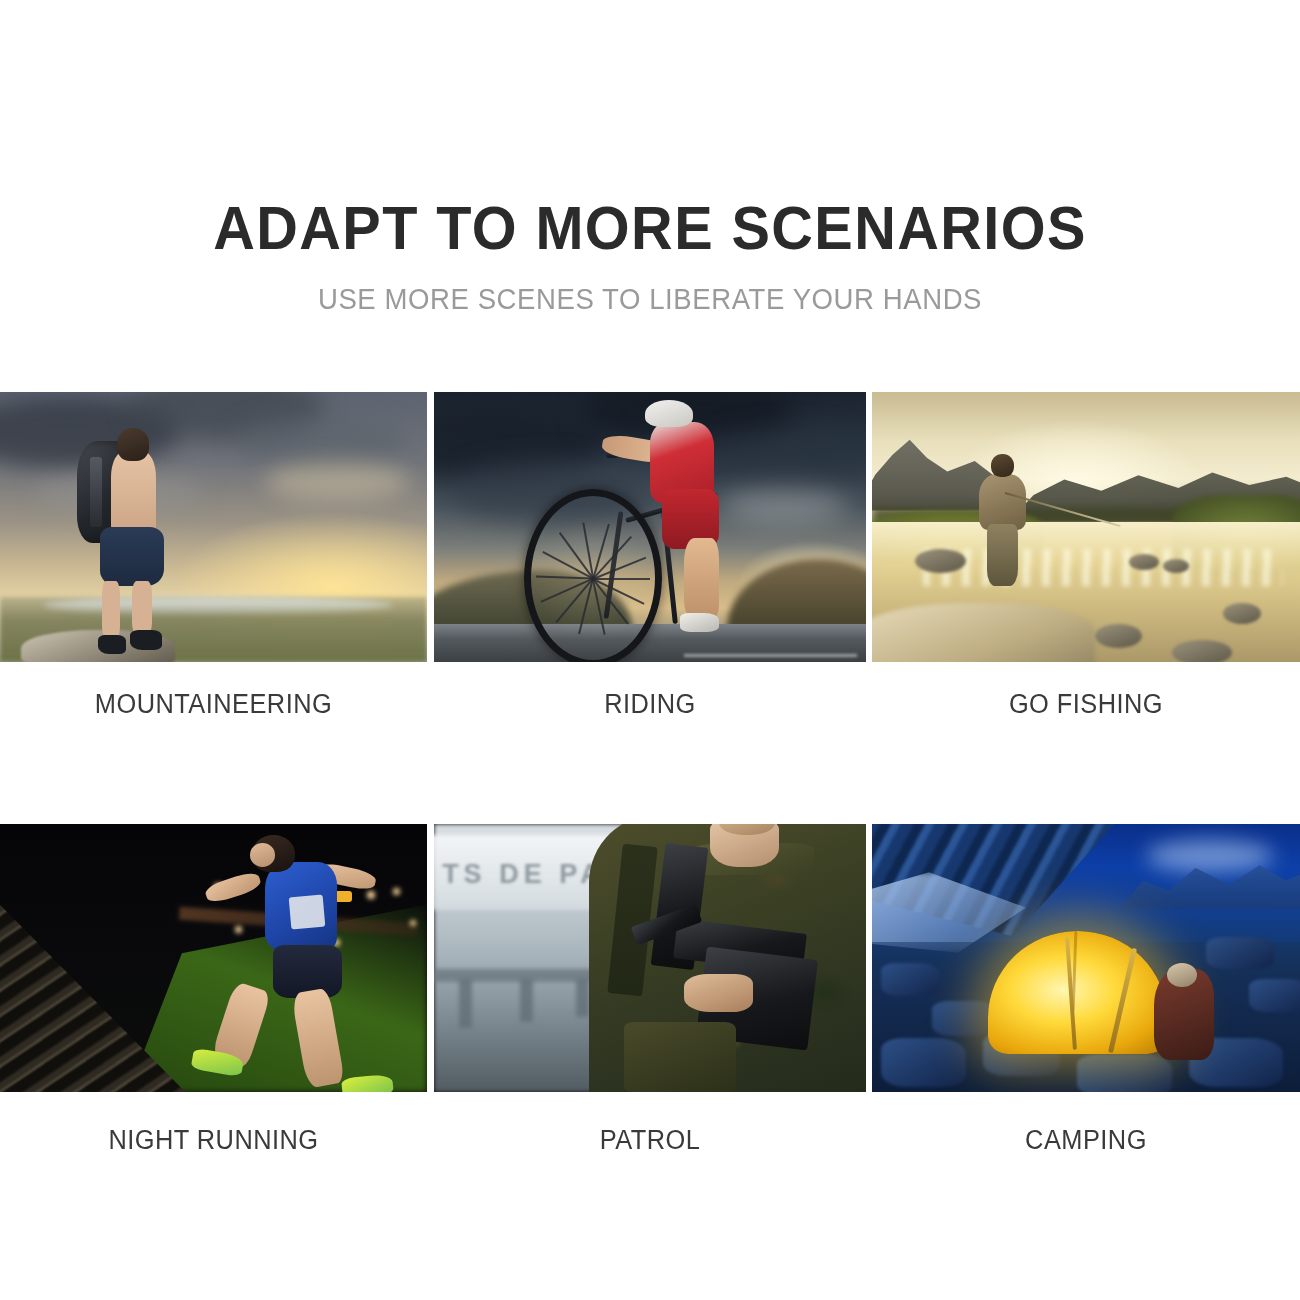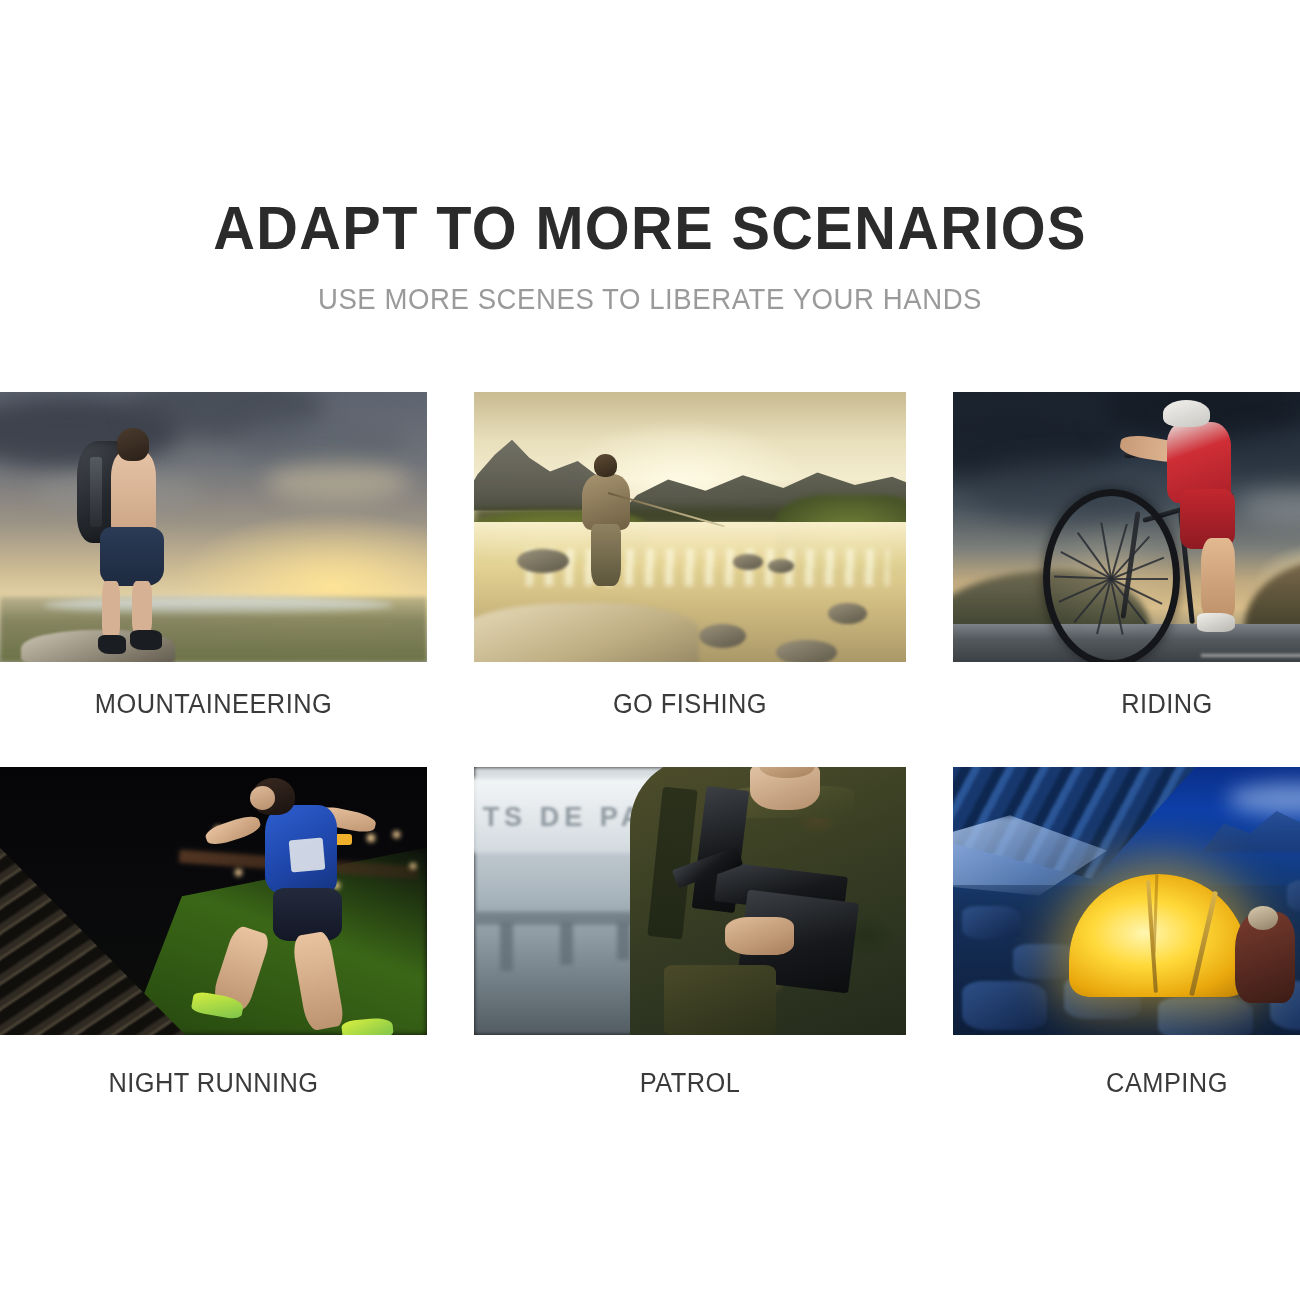--- a/index.html
+++ b/index.html
@@ -35,24 +35,23 @@
 
   
   .grid {
     position: absolute;
     top: 392px; left: 0;
     width: 1300px;
     display: grid;
     grid-template-columns: 427px 432px 428px;
     column-gap: 6.5px;
     row-gap: 0;
-    gap: 47px;
   }
   .cell { width: 100%; }
-  .cell.row2 { }
+  .cell.row2 { margin-top: 104px; }
 
   .thumb {
     position: relative;
     width: 100%;
     height: 270px;
     overflow: hidden;
     background: #111;
   }
   .cell.row2 .thumb { height: 268px; }
 
@@ -458,47 +457,20 @@
         <div class="sc1-torso"></div>
         <div class="sc1-packstrap"></div>
         <div class="sc1-head"></div>
         <div class="sc1-shorts"></div>
         <div class="sc1-leg" style="left:24%;top:70%;width:4.2%;height:22%;border-radius:24%;"></div>
         <div class="sc1-leg" style="left:31%;top:70%;width:4.6%;height:20%;border-radius:24%;"></div>
         <div class="sc1-boot" style="left:23%;top:90%;width:6.5%;height:7%;"></div>
         <div class="sc1-boot" style="left:30.5%;top:88%;width:7.5%;height:7.5%;"></div>
       </div>
       <div class="caption">MOUNTAINEERING</div>
-    </div>
-
-    <div class="cell">
-      <div class="thumb">
-        <div class="sc2-sky layer"></div>
-        <div class="sc2-mtnL"></div>
-        <div class="sc2-mtnR"></div>
-        <div class="sc2-treeline"></div>
-        <div class="sc2-grassL"></div>
-        <div class="sc2-grassR"></div>
-        <div class="sc2-river"></div>
-        <div class="sc2-shimmer"></div>
-        <div class="sc2-bank"></div>
-        <div class="sc2-stone" style="left:10%;top:58%;width:12%;height:9%;"></div>
-        <div class="sc2-stone" style="left:60%;top:60%;width:7%;height:6%;"></div>
-        <div class="sc2-stone" style="left:68%;top:62%;width:6%;height:5%;"></div>
-        <div class="sc2-stone" style="left:82%;top:78%;width:9%;height:8%;"></div>
-        <div class="sc2-stone" style="left:52%;top:86%;width:11%;height:9%;"></div>
-        <div class="sc2-stone" style="left:70%;top:92%;width:14%;height:9%;"></div>
-        <div class="sc2-man">
-          <div class="sc2-mbody"></div>
-          <div class="sc2-mlegs"></div>
-          <div class="sc2-mhead"></div>
-        </div>
-        <div class="sc2-rod"></div>
-      </div>
-      <div class="caption">GO FISHING</div>
     </div>
 
     <div class="cell">
       <div class="thumb">
         <div class="sc3-sky layer"></div>
         <div class="sc3-cloud" style="left:-12%;top:4%;width:52%;height:30%;background:rgba(22,30,40,.8);"></div>
         <div class="sc3-cloud" style="left:4%;top:26%;width:46%;height:22%;background:rgba(52,62,74,.7);"></div>
         <div class="sc3-cloud" style="left:34%;top:-4%;width:50%;height:24%;background:rgba(18,24,34,.75);"></div>
         <div class="sc3-cloud" style="left:60%;top:14%;width:44%;height:22%;background:rgba(40,50,62,.6);"></div>
         <div class="sc3-cloud" style="left:66%;top:36%;width:30%;height:12%;background:rgba(226,226,222,.35);"></div>
@@ -529,20 +501,47 @@
         <div class="sc3-arm"></div>
         <div class="sc3-jersey"></div>
         <div class="sc3-shorts"></div>
         <div class="sc3-legF"></div>
         <div class="sc3-helmet"></div>
         <div class="sc3-shoe"></div>
       </div>
       <div class="caption">RIDING</div>
     </div>
 
+    <div class="cell">
+      <div class="thumb">
+        <div class="sc2-sky layer"></div>
+        <div class="sc2-mtnL"></div>
+        <div class="sc2-mtnR"></div>
+        <div class="sc2-treeline"></div>
+        <div class="sc2-grassL"></div>
+        <div class="sc2-grassR"></div>
+        <div class="sc2-river"></div>
+        <div class="sc2-shimmer"></div>
+        <div class="sc2-bank"></div>
+        <div class="sc2-stone" style="left:10%;top:58%;width:12%;height:9%;"></div>
+        <div class="sc2-stone" style="left:60%;top:60%;width:7%;height:6%;"></div>
+        <div class="sc2-stone" style="left:68%;top:62%;width:6%;height:5%;"></div>
+        <div class="sc2-stone" style="left:82%;top:78%;width:9%;height:8%;"></div>
+        <div class="sc2-stone" style="left:52%;top:86%;width:11%;height:9%;"></div>
+        <div class="sc2-stone" style="left:70%;top:92%;width:14%;height:9%;"></div>
+        <div class="sc2-man">
+          <div class="sc2-mbody"></div>
+          <div class="sc2-mlegs"></div>
+          <div class="sc2-mhead"></div>
+        </div>
+        <div class="sc2-rod"></div>
+      </div>
+      <div class="caption">GO FISHING</div>
+    </div>
+
     <div class="cell row2">
       <div class="thumb">
         <div class="sc4-bg layer"></div>
         <div class="sc4-grass"></div>
         <div class="sc4-stairs"></div>
         <div class="sc4-stairEdge"></div>
         <div class="sc4-rail"></div>
         <div class="sc4-dot" style="left:50%;top:22%;width:9px;height:9px;"></div>
         <div class="sc4-dot" style="left:55%;top:38%;width:7px;height:7px;"></div>
         <div class="sc4-dot" style="left:86%;top:25%;width:8px;height:8px;"></div>

